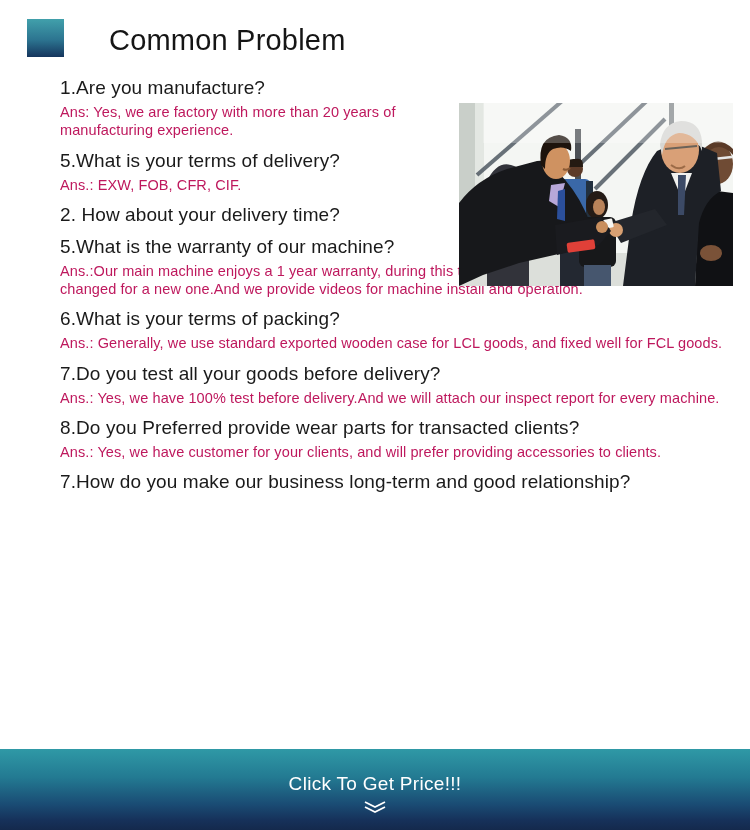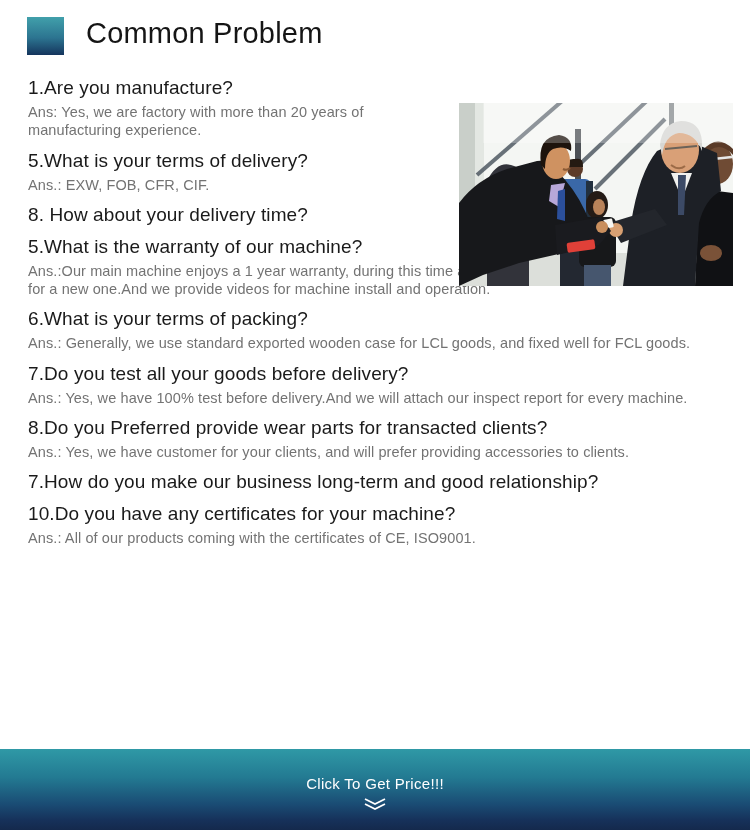--- a/index.html
+++ b/index.html
@@ -6,59 +6,59 @@
   body {
     width:750px; height:830px;
     background:#ffffff;
     font-family:"Liberation Sans","DejaVu Sans",sans-serif;
     position:relative; overflow:hidden;
     -webkit-font-smoothing:antialiased;
   }
   .page { width:750px; height:830px; position:relative; }
 
   
-  .header { display:flex; align-items:flex-start; padding:17px 0 0 27px; height:40px; }
+  .header { display:flex; align-items:flex-end; padding:17px 0 0 27px; height:40px;gap:23px; }
   .brand-square {
     width:37px; height:38px; flex:0 0 auto;
     background:linear-gradient(180deg,#41a0ab 0%, #2c7490 55%, #15355d 100%);
   }
   .page-title {
     margin-left:22px; font-size:29px; color:#151515;
     letter-spacing:0.2px; font-weight:400;
   }
 
   
-  .faq { padding:10px 22px 0 28px; }
+  .faq { padding:10px 22px 0 60px; }
   .qa { position:relative; }
   .qa h3 {
     font-size:19px; line-height:23px; font-weight:500;
     color:#1a1a1a; margin:9px 0 4px 0; letter-spacing:0.1px;
   }
   .qa .answer {
-    font-size:14.5px; line-height:18.3px; color:#737373;
+    font-size:14.5px; line-height:18.3px; color:#be185d;
     margin:0; white-space:pre-line; letter-spacing:0.1px;
   }
   .qa.narrow { width:412px; }
 
   
   .photo {
     position:absolute; left:459px; top:103px; width:274px; height:183px;
     overflow:hidden; background:#eef0ee;
   }
   .photo svg { display:block; width:100%; height:100%; }
 
   
   .banner {
     position:absolute; left:0; top:749px; width:750px; height:81px;
     background:linear-gradient(180deg,#2f99a6 0%, #237a92 35%, #1a4c74 68%, #16315a 88%, #14294c 100%);
     text-align:center; cursor:pointer; border:0;
   }
   .banner-label {
     display:block; margin-top:7px;
-    font-size:15px; color:#ffffff; letter-spacing:0.3px;
+    font-size:19px; color:#ffffff; letter-spacing:0.3px;
   }
   .banner-chevron { display:block; margin:6px auto 0 auto; width:26px; height:13px; }
 </style>
 </head>
 <body>
 
 <div class="page">
 
   <div class="header">
     <div class="brand-square"></div>
@@ -72,21 +72,21 @@
       <p class="answer">Ans: Yes, we are factory with more than 20 years of manufacturing experience.</p>
     </div>
 
 
     <div class="qa narrow">
       <h3>5.What is your terms of delivery?</h3>
       <p class="answer">Ans.: EXW, FOB, CFR, CIF.</p>
     </div>
 
     <div class="qa">
-      <h3>8. How about your delivery time?</h3>
+      <h3>2. How about your delivery time?</h3>
     </div>
 
     <div class="qa">
       <h3>5.What is the warranty of our machine?</h3>
       <p class="answer">Ans.:Our main machine enjoys a 1 year warranty, during this time all accessories broken can be changed for a new one.And we provide videos for machine install and operation.</p>
     </div>
 
     <div class="qa">
       <h3>6.What is your terms of packing?</h3>
       <p class="answer">Ans.: Generally, we use standard exported wooden case for LCL goods, and fixed well for FCL goods.</p>
@@ -99,24 +99,20 @@
 
     <div class="qa">
       <h3>8.Do you Preferred provide wear parts for transacted clients?</h3>
       <p class="answer">Ans.: Yes, we have customer for your clients, and will prefer providing accessories to clients.</p>
     </div>
 
     <div class="qa">
       <h3>7.How do you make our business long-term and good relationship?</h3>
     </div>
 
-    <div class="qa">
-      <h3>10.Do you have any certificates for your machine?</h3>
-      <p class="answer">Ans.: All of our products coming with the certificates of CE, ISO9001.</p>
-    </div>
 
   </div>
 
   <div class="photo">
     <svg viewBox="0 0 274 183" preserveAspectRatio="none">
 
       <rect x="0" y="0" width="274" height="183" fill="#f4f6f3"></rect>
       <rect x="0" y="0" width="16" height="183" fill="#c9cfc9"></rect>
       <rect x="16" y="0" width="9" height="183" fill="#e3e7e2"></rect>
       <rect x="0" y="150" width="274" height="33" fill="#dcdfda"></rect>

